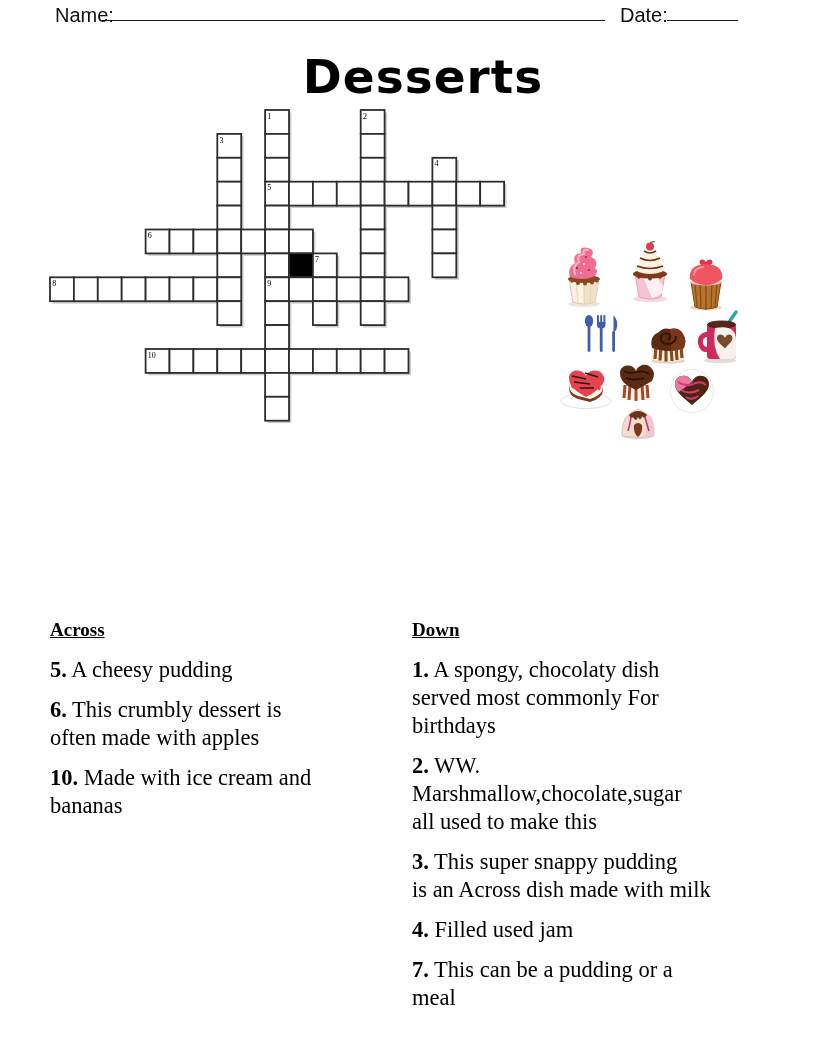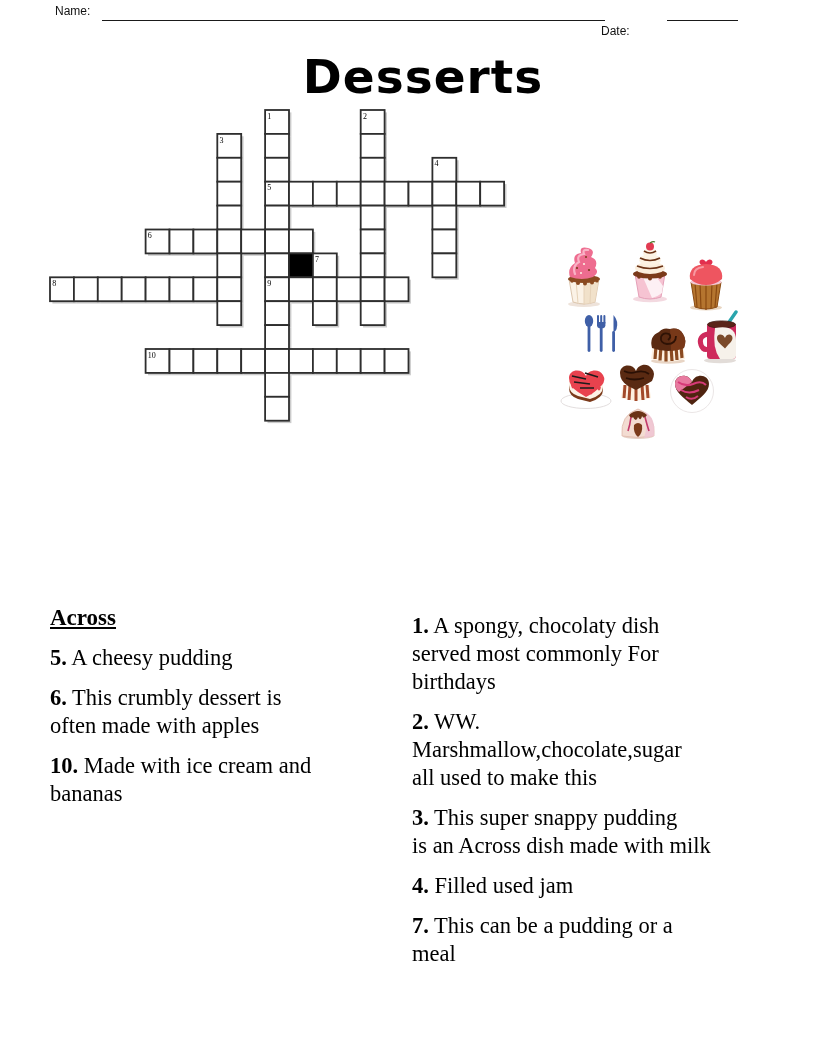--- a/index.html
+++ b/index.html
@@ -1,22 +1,22 @@
 <!DOCTYPE html>
 <html><head>
 <meta charset="utf-8">
 <style>
   html,body{margin:0;padding:0;background:#fff;}
   .page{position:relative;width:816px;height:1056px;background:#ffffff;overflow:hidden;
         font-family:"Liberation Sans",sans-serif;color:#000;}
 
   
-  .hdr-label{position:absolute;top:4px;font-size:12px;color:#111;}
+  .hdr-label{position:absolute;top:4px;font-size:20px;color:#111;}
   #name-label{left:55px;}
-  #date-label{left:601px;margin-top:20px;}
+  #date-label{left:620px;}
   .fill-line{position:absolute;top:5px;height:15px;border-bottom:1.6px solid #1a1a1a;}
   #name-line{left:102px;width:503px;}
   #date-line{left:667px;width:71px;}
 
   
   .page-title{position:absolute;top:34px;left:0;width:100%;margin:15px;text-align:center;
               font-family:"DejaVu Sans",sans-serif;font-weight:900;font-size:47px;
               letter-spacing:1px;color:#000;}
 
   
@@ -33,21 +33,21 @@
   #deco-heartcake{left:560px;top:366px;}
   #deco-chocheart{left:616px;top:361px;}
   #deco-cookie{left:669px;top:368px;}
   #deco-pudding{left:617px;top:405px;}
 
   
   .clue-col{position:absolute;top:600px;font-family:"Liberation Serif",serif;
             font-size:22.5px;line-height:28px;color:#000;}
   #across-col{left:50px;width:334px;}
   #down-col{left:412px;width:376px;}
-  .clue-heading{font-size:23px;font-weight:bold;text-decoration:underline;margin:4px 0 6px 0;}
+  .clue-heading{font-size:19px;font-weight:bold;text-decoration:underline;margin:16px 0 6px 0;}
   .clue{margin:12px 0 3px 0;}
   .clue-num{font-weight:bold;}
   .clue-text{white-space:pre-line;}
 </style>
 </head>
 <body>
 
 <div class="page">
 
   <span id="name-label" class="hdr-label">Name:</span>
@@ -328,20 +328,21 @@
     <div id="across-list">
         <div class="clue"><b class="clue-num">5.</b><span class="clue-text"> A cheesy pudding</span></div>
         <div class="clue"><b class="clue-num">6.</b><span class="clue-text"> This crumbly dessert is
 often made with apples</span></div>
         <div class="clue"><b class="clue-num">10.</b><span class="clue-text"> Made with ice cream and
 bananas</span></div>
       </div>
   </div>
 
   <div id="down-col" class="clue-col">
+    <div class="clue-heading">Down</div>
     <div id="down-list">
         <div class="clue"><b class="clue-num">1.</b><span class="clue-text"> A spongy, chocolaty dish
 served most commonly For
 birthdays</span></div>
         <div class="clue"><b class="clue-num">2.</b><span class="clue-text"> WW.
 Marshmallow,chocolate,sugar
 all used to make this</span></div>
         <div class="clue"><b class="clue-num">3.</b><span class="clue-text"> This super snappy pudding
 is an Across dish made with milk</span></div>
         <div class="clue"><b class="clue-num">4.</b><span class="clue-text"> Filled used jam</span></div>

